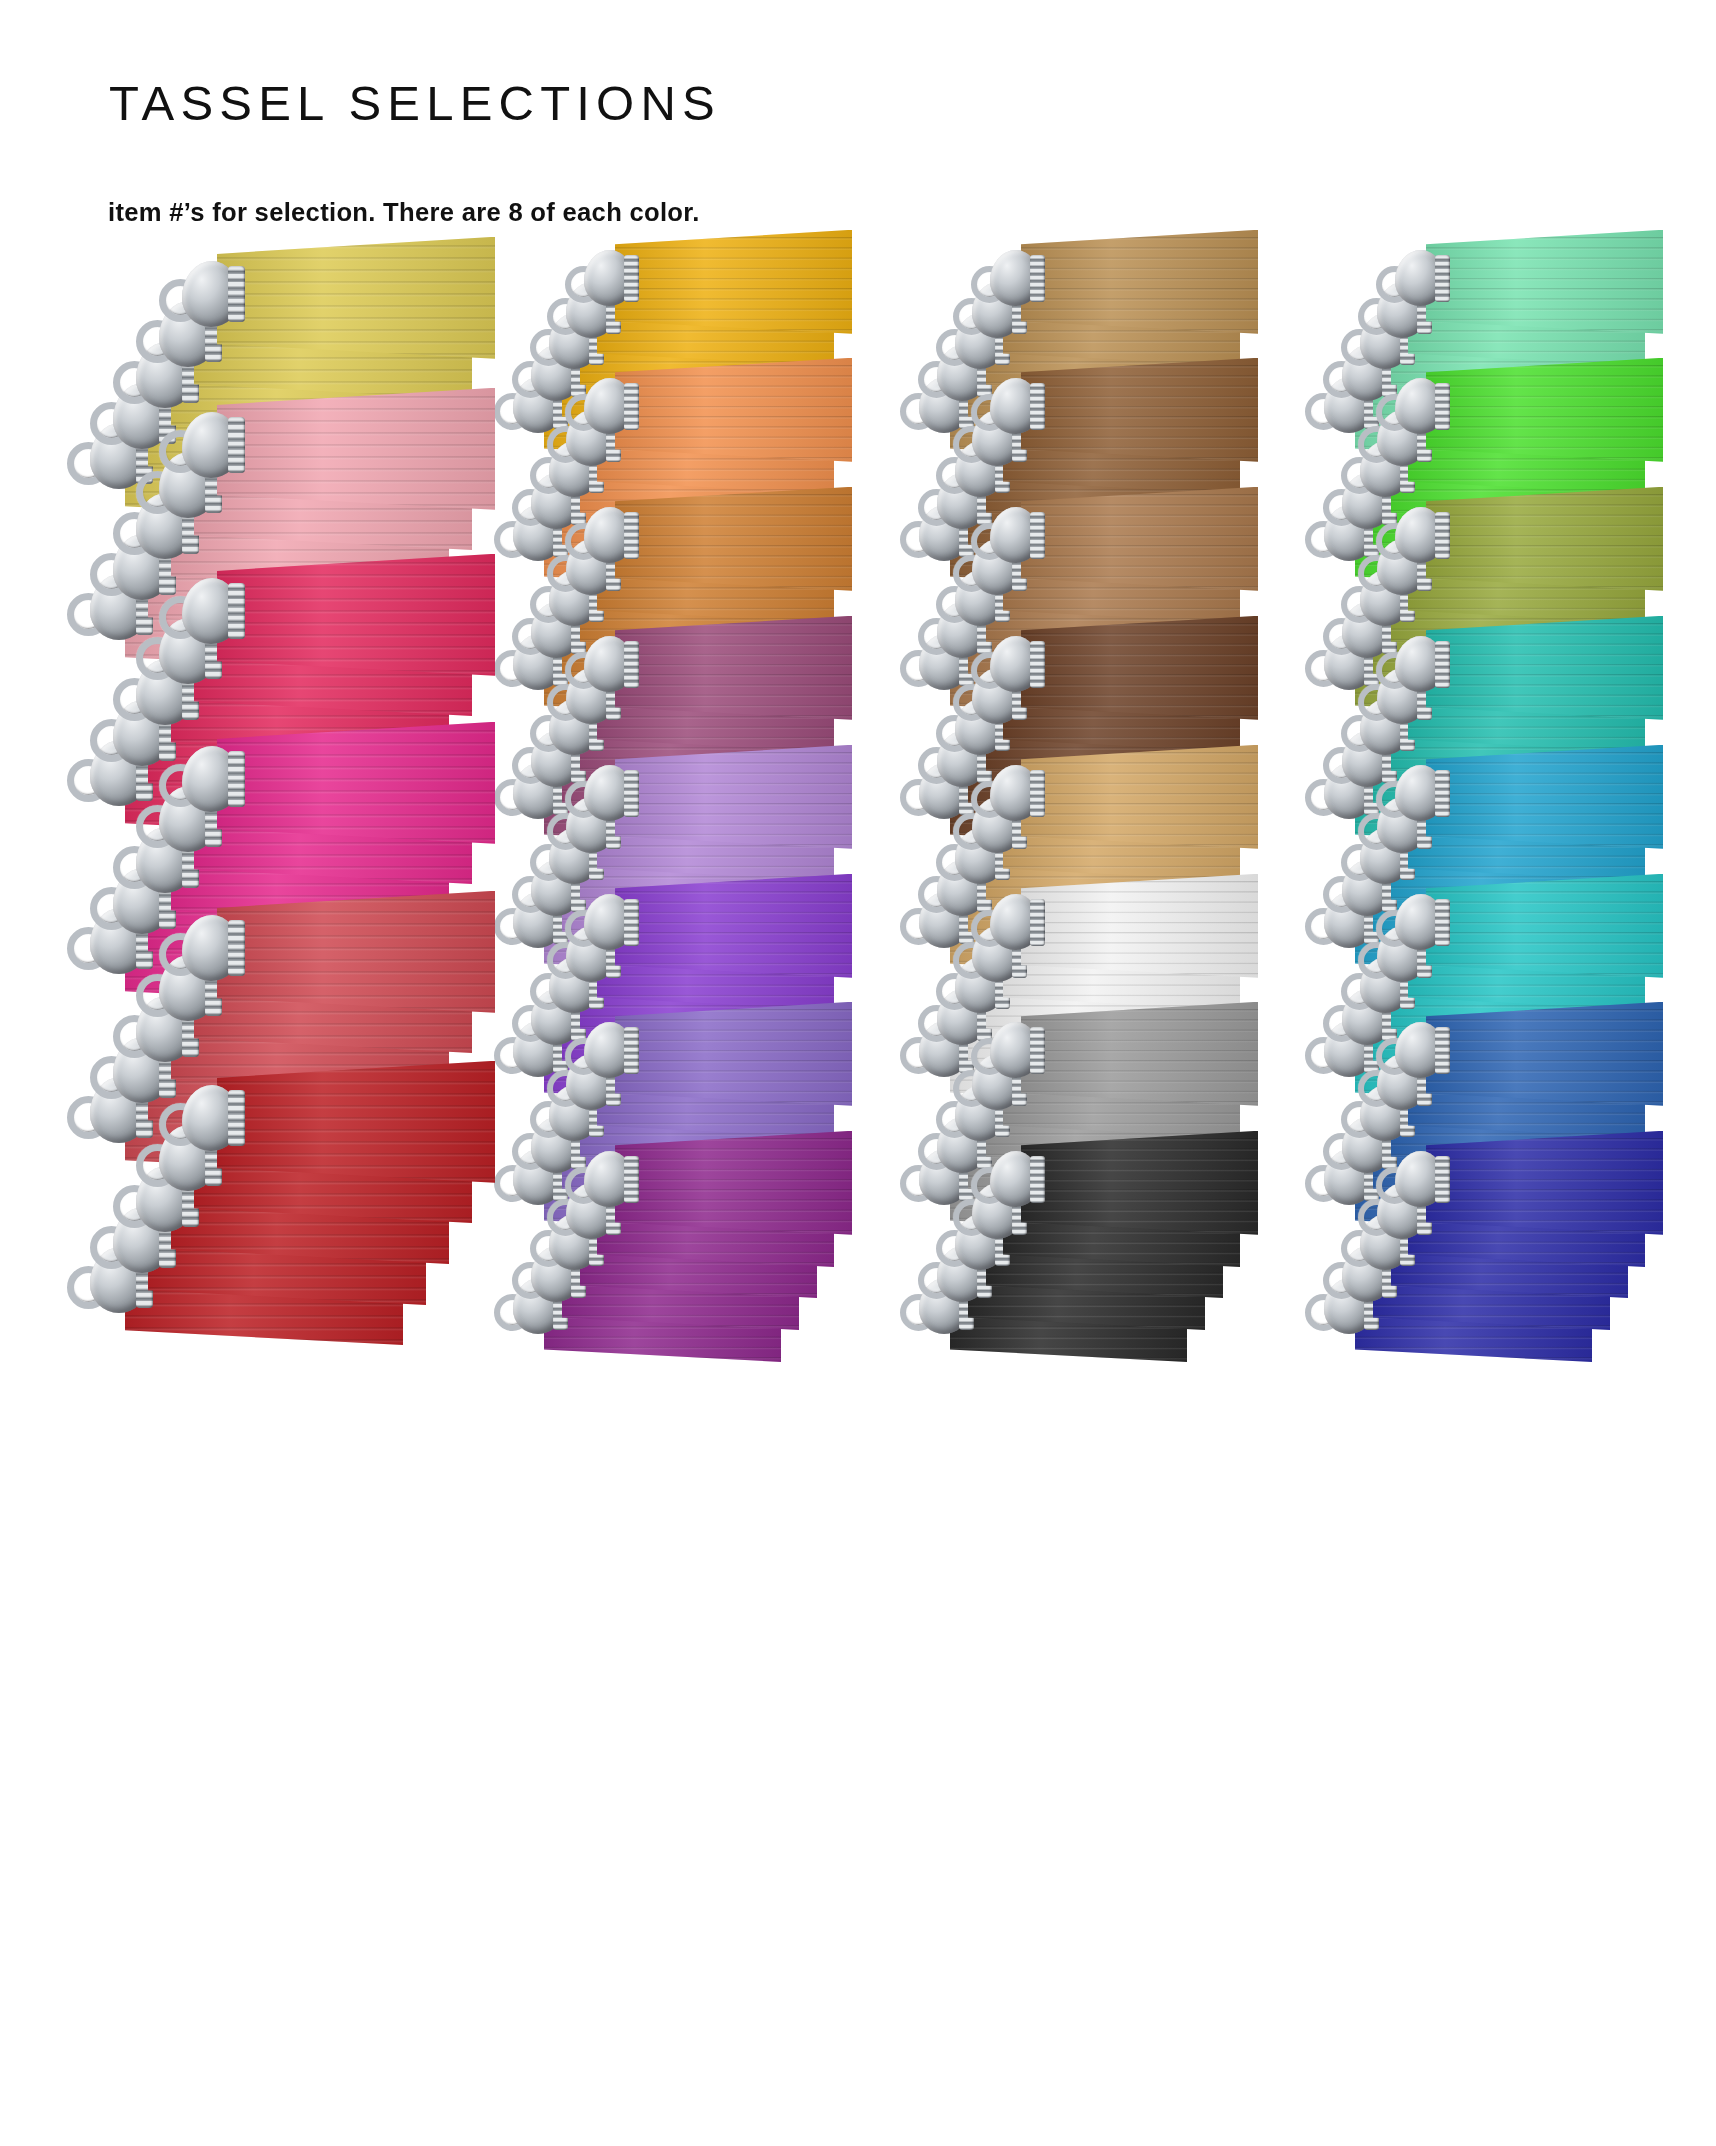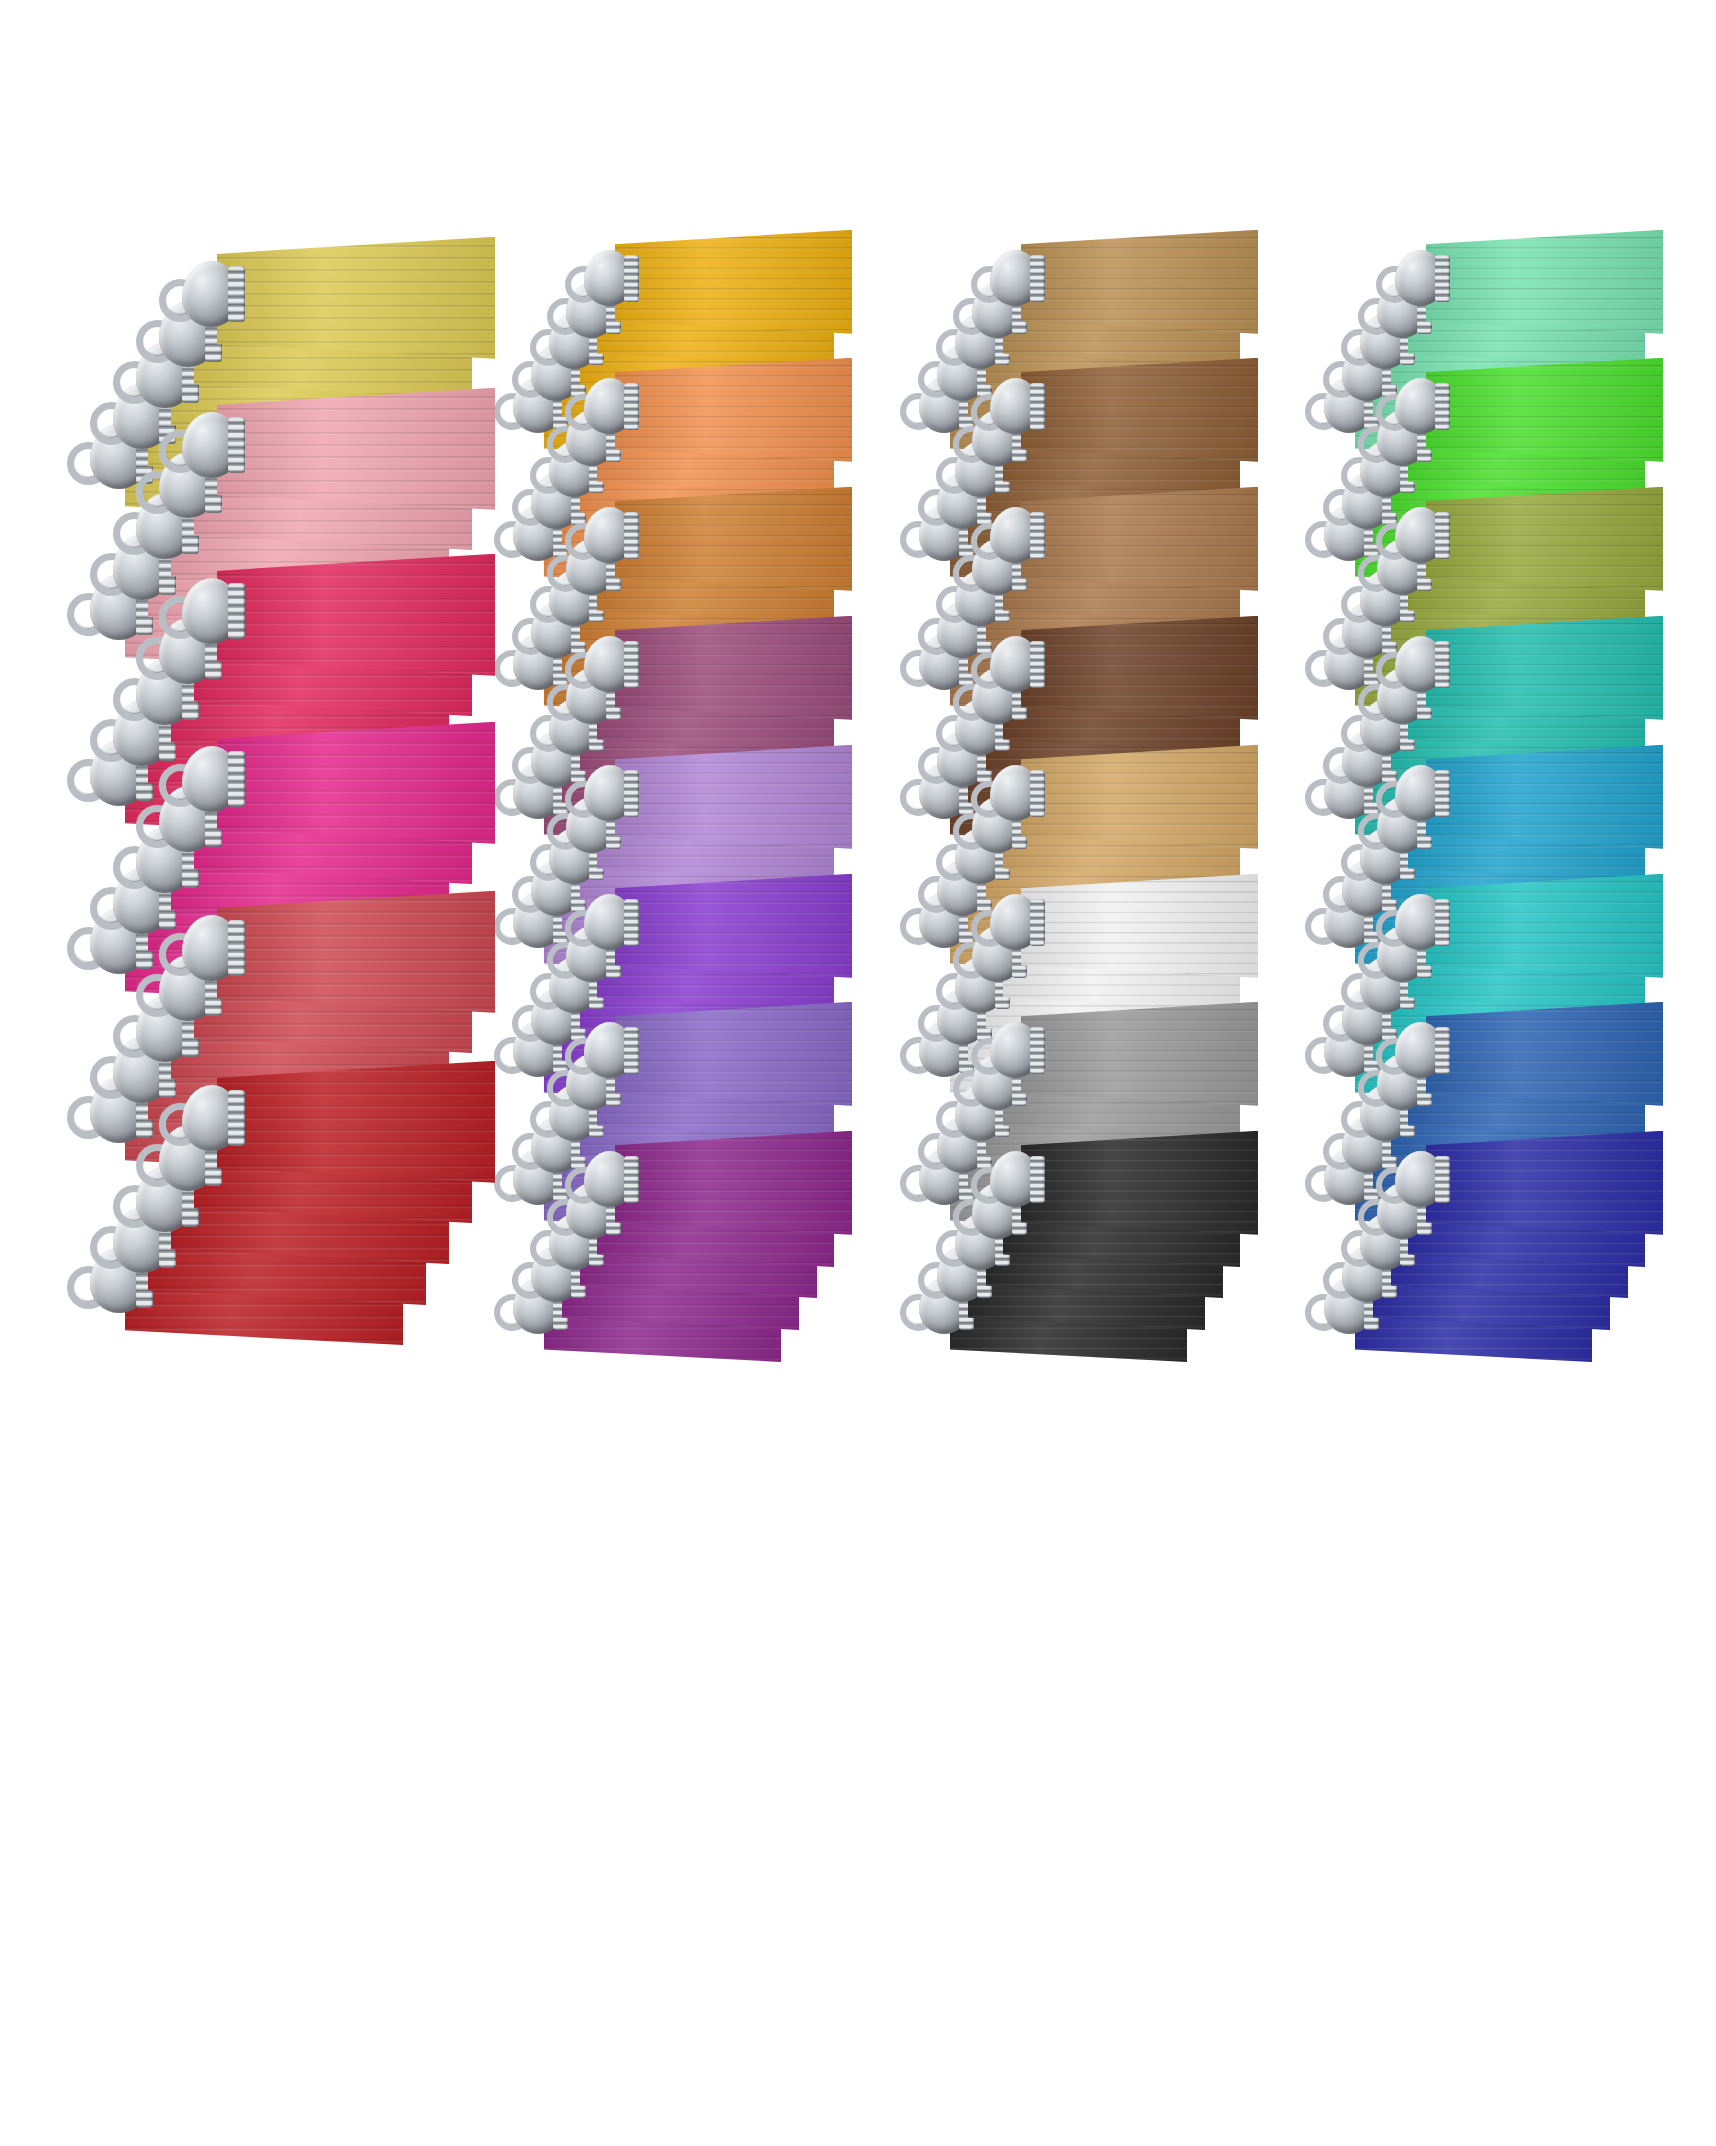--- a/index.html
+++ b/index.html
@@ -61,20 +61,22 @@
     pointer-events:none;
   }
   .label.dark{color:#111;}
   .label.light{color:#ffffff;}
 </style>
 </head>
 <body>
 
 <div id="page">
 
+  <div class="title">TASSEL SELECTIONS</div>
+  <div class="subtitle">item #’s for selection. There are 8 of each color.</div>
 
   <div id="grid">
       <div class="group" style="left: 53px; top: 228px; width: 459px; height: 318px;">
         <div class="tassel" style="left: 106px; top: 8.8px; z-index: 40;">
           <div class="fringe" style="left: 58px; top: 0px; width: 278px; height: 122px; clip-path: polygon(0% 14%, 100% 0%, 100% 100%, 0% 88%); background: rgb(221, 203, 85);">
             <div class="stripes" style="background: repeating-linear-gradient(rgba(0, 0, 0, 0) 0px, rgba(0, 0, 0, 0) 8px, rgba(0, 0, 0, 0.14) 8.7px, rgba(255, 255, 255, 0.1) 10.6px, rgba(0, 0, 0, 0) 12px);"></div>
             <div class="stripes" style="background: linear-gradient(to right, rgba(0, 0, 0, 0.1), rgba(255, 255, 255, 0.13) 38%, rgba(0, 0, 0, 0.1));"></div>
           </div>
           <div class="cap" style="left: 0px; top: 10.6px;">
             <div class="ring" style="left: 0px; top: 32px; width: 29px; height: 29px; border: 7.3px solid rgb(185, 190, 196); box-shadow: rgba(70, 72, 76, 0.6) -0.9px -0.9px 1.8px inset, rgba(255, 255, 255, 0.9) 0px 0px 0.9px;"></div>

